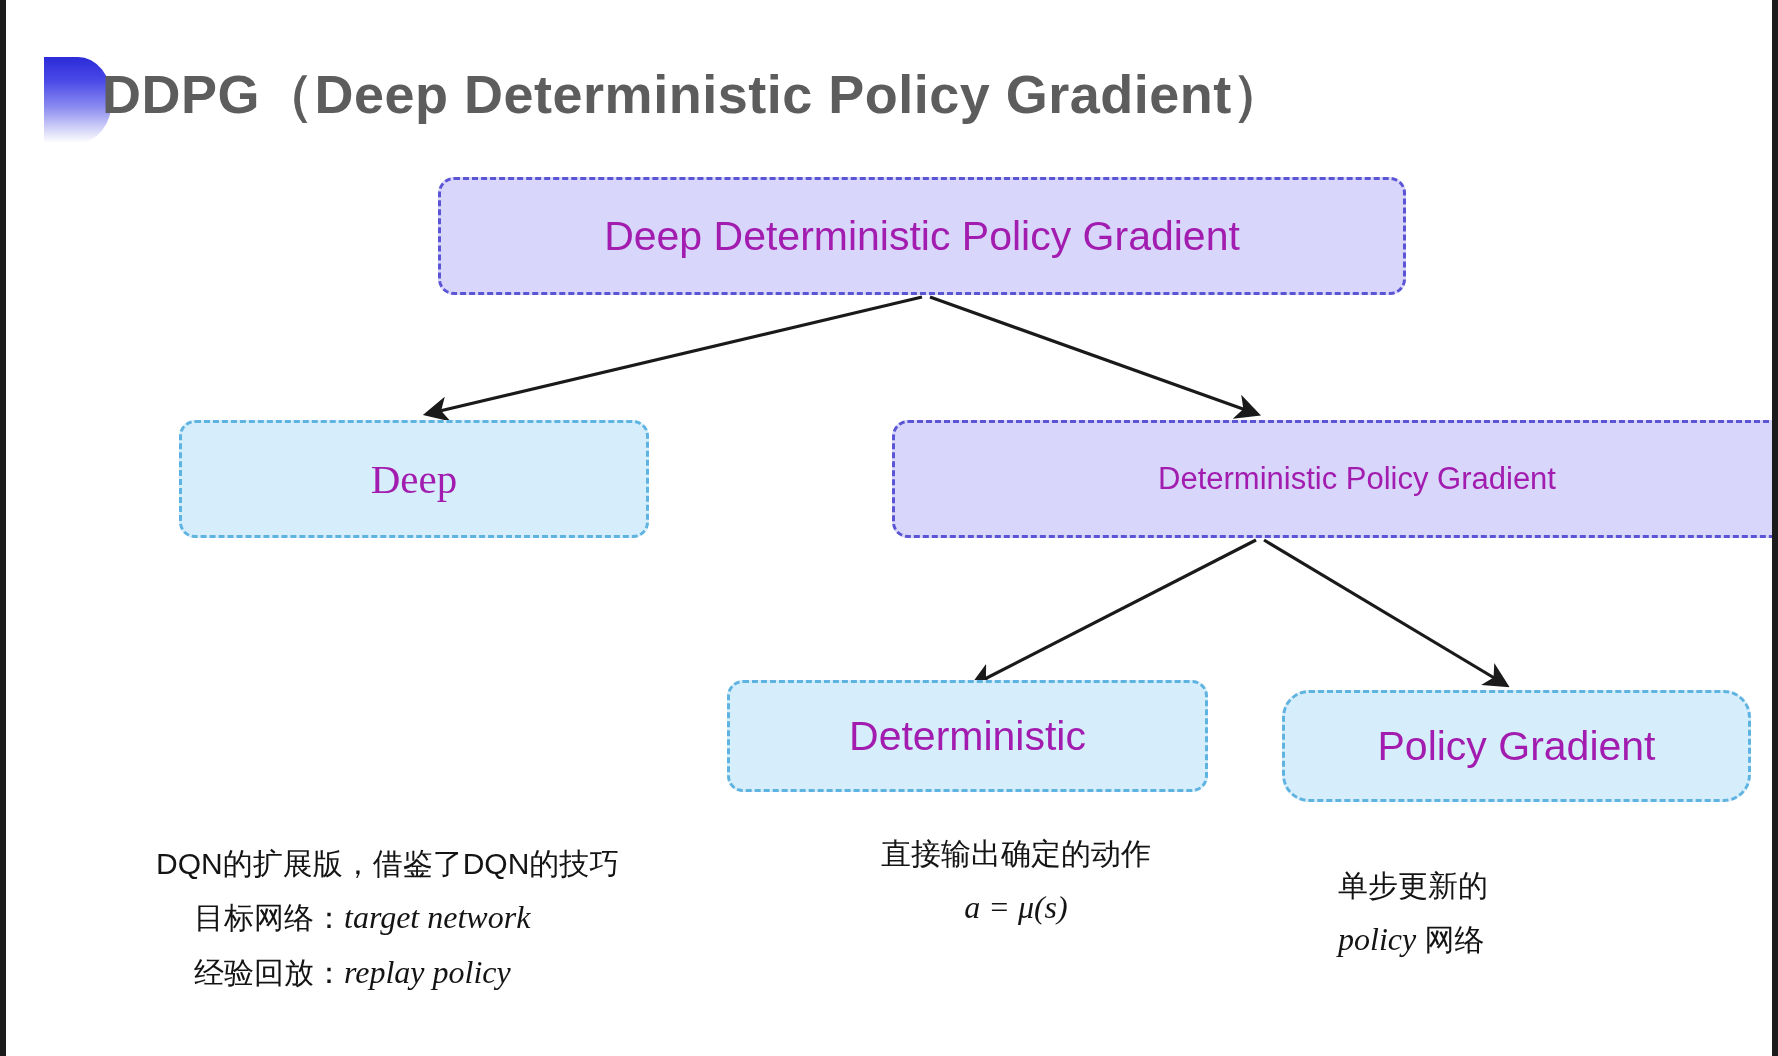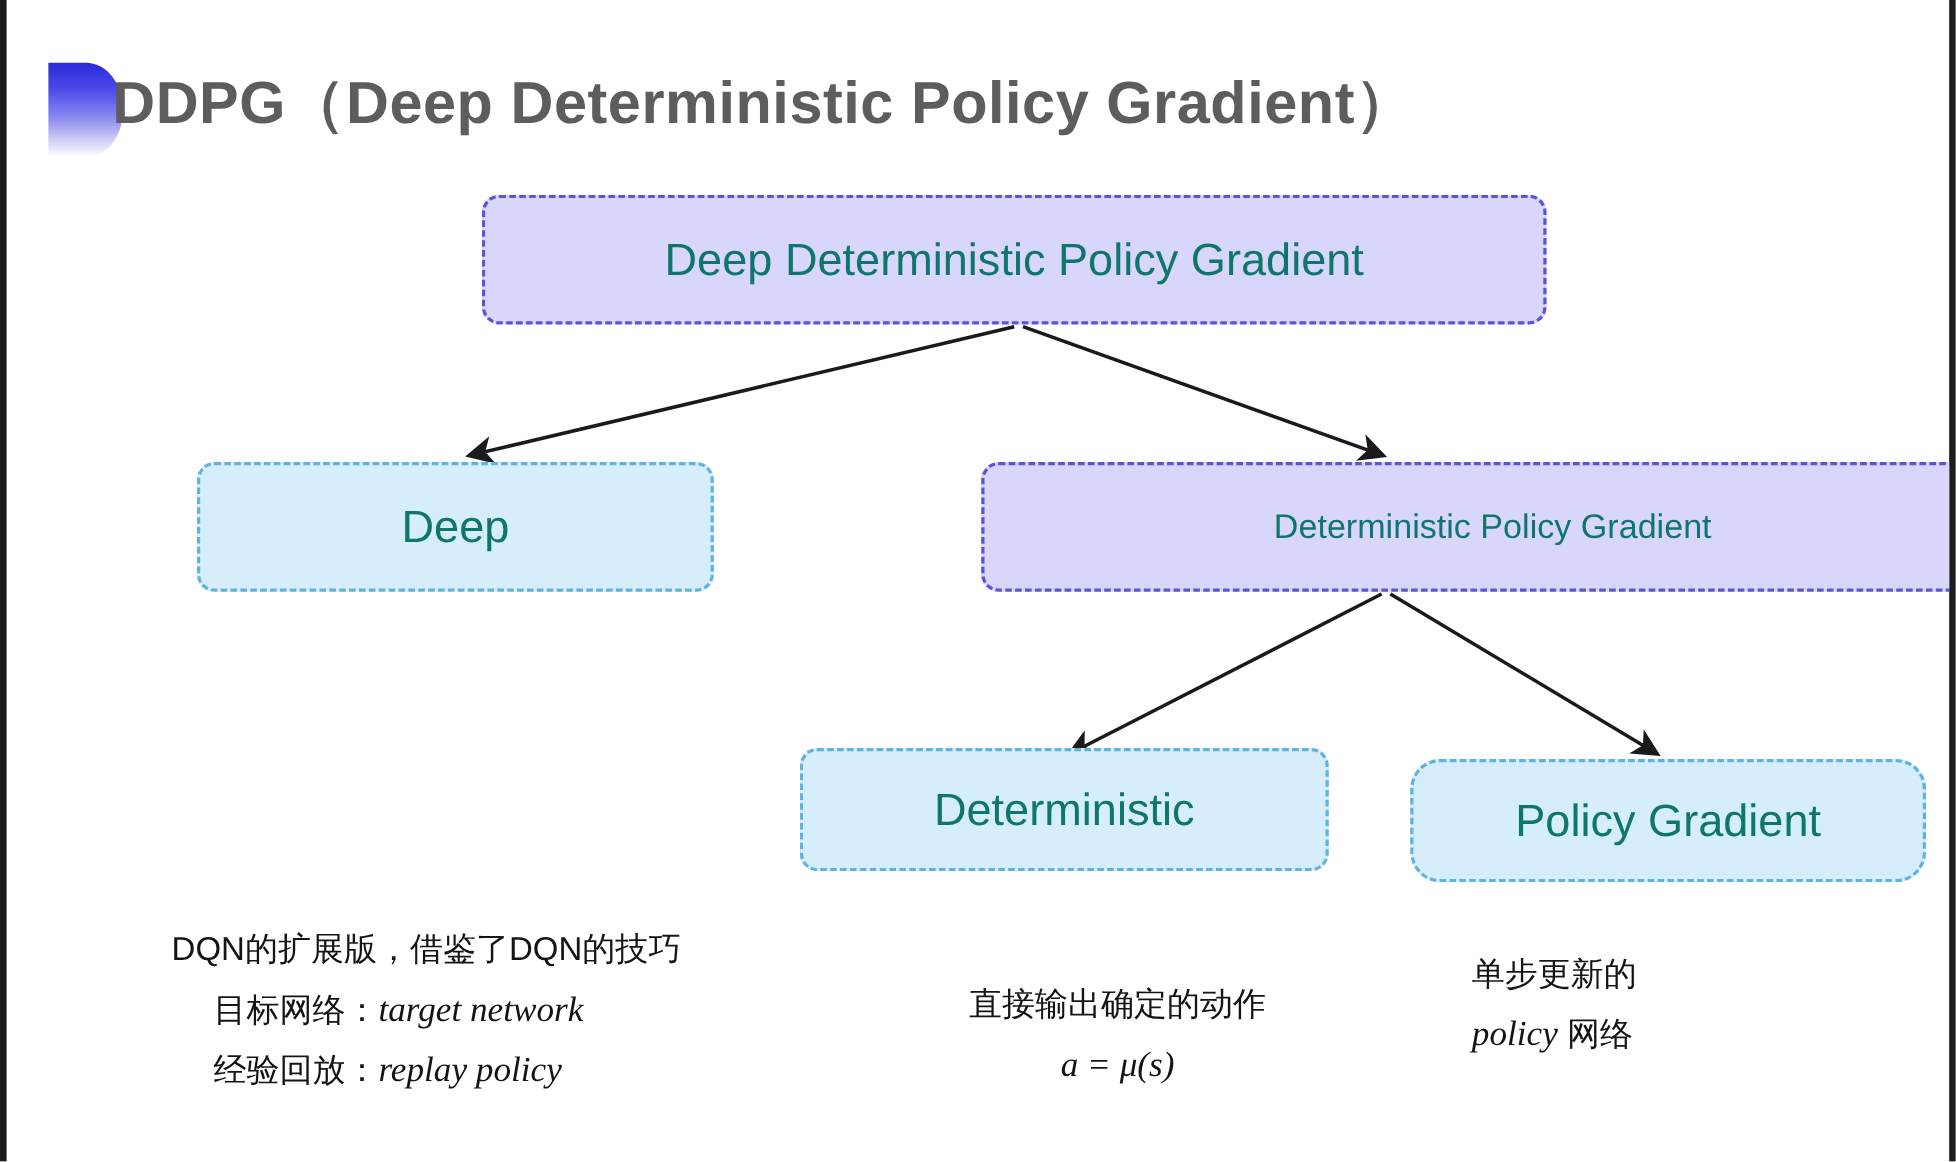--- a/index.html
+++ b/index.html
@@ -43,41 +43,41 @@
 
   
   .node {
     position: absolute;
     box-sizing: border-box;
     display: flex;
     align-items: center;
     justify-content: center;
     border-radius: 16px;
     text-align: center;
-    color: #0f766e;
+    color: #a21caf;
     font-weight: 400;
   }
   .node.purple {
     background: #d8d6fb;
     border: 3.5px dashed #5b55d6;
   }
   .node.cyan {
     background: #d6eefb;
     border: 3.5px dashed #5fb3e0;
   }
   .node-label {
     display: block;
     width: 100%;
     padding: 0 10px;
     box-sizing: border-box;
   }
 
   
   #node-ddpg   { left: 432px; top: 177px;  width: 968px; height: 118px;  font-size: 41px; }
-  #node-deep   { left: 173px; top: 420px;  width: 470px; height: 118px;  font-size: 41px; }
+  #node-deep   { left: 173px; top: 420px;  width: 470px; height: 118px;  font-size: 41px; font-family: Liberation Serif, serif; }
   #node-dpg    { left: 886px; top: 420px;  width: 930px; height: 118px;  font-size: 31px; }
   #node-det    { left: 721px; top: 680px;  width: 481px; height: 112px;  font-size: 41px; }
   #node-pg     { left: 1276px; top: 690px; width: 469px; height: 112px;  font-size: 41px; border-radius: 27px; }
 
   
   #arrows {
     position: absolute;
     left: 0;
     top: 0;
     width: 1778px;
@@ -103,21 +103,21 @@
   #caption-left {
     left: 150px;
     top: 838px;
     text-align: left;
   }
   #caption-left .line2,
   #caption-left .line3 { padding-left: 38px; }
 
   #caption-mid {
     left: 855px;
-    top: 888px;
+    top: 828px;
     text-align: center;
     width: 310px;
   }
   #caption-right {
     left: 1332px;
     top: 860px;
     text-align: left;
     width: 290px;
   }
 </style>

